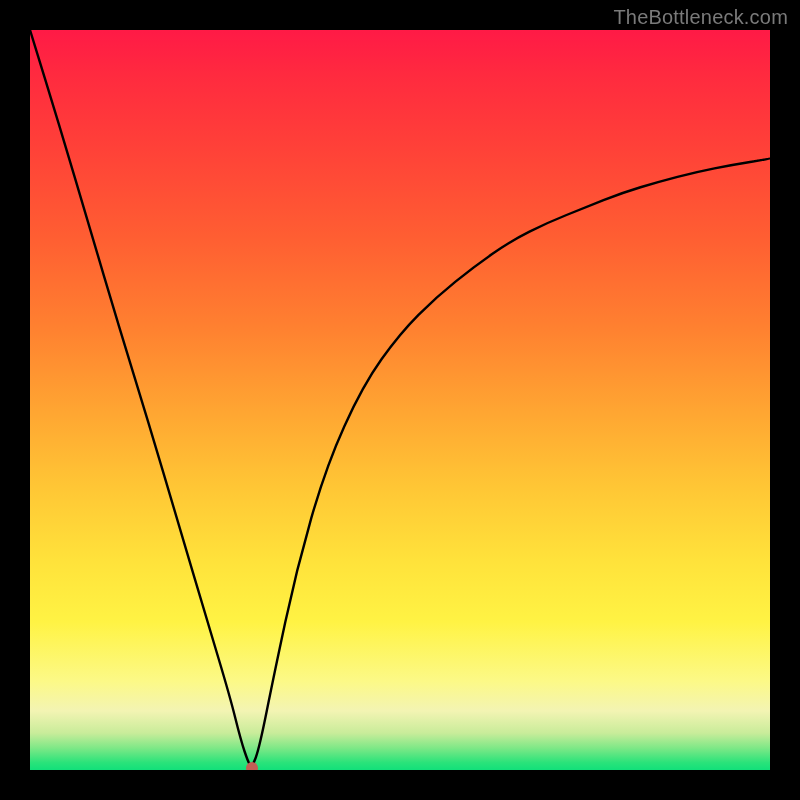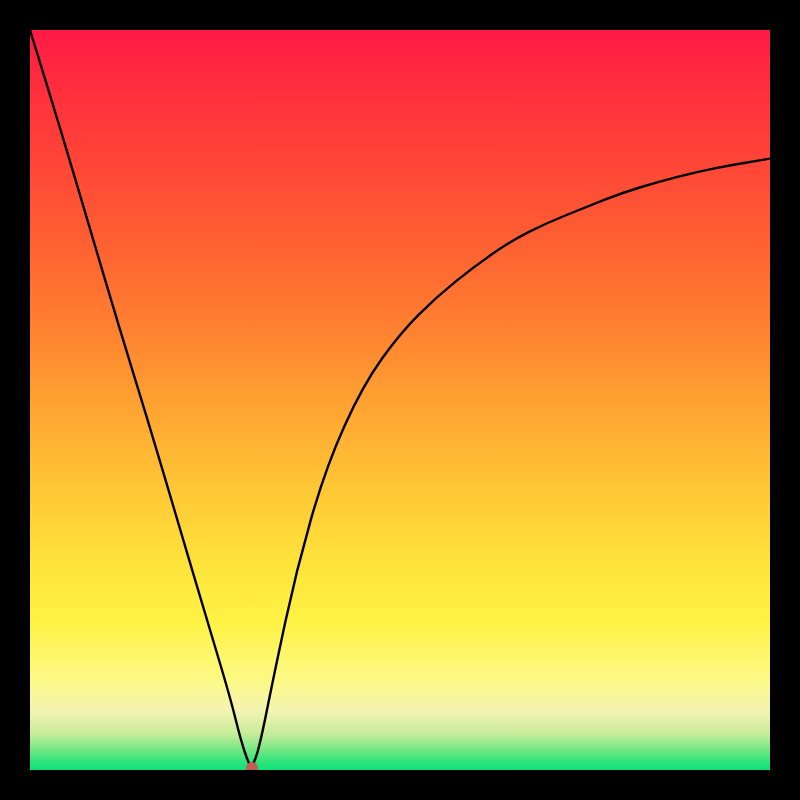--- a/index.html
+++ b/index.html
@@ -77,20 +77,21 @@
     border-radius: 50%;
     background: #c15f55;
     transform: translate(-50%, -50%);
   }
 </style>
 </head>
 <body>
 
 <div class="frame">
 
+  <div class="watermark">TheBottleneck.com</div>
 
   <div class="plot-area">
     <div class="gradient-bg"></div>
 
     <svg class="curve" viewBox="0 0 740 740" preserveAspectRatio="none">
       <path id="curve-path" fill="none" stroke="#000" stroke-width="2.4" stroke-linejoin="round" stroke-linecap="round" d="M 0.00 0.00 Q 0.00 0.00 14.80 48.10 Q 29.60 96.20 44.40 146.15 Q 59.20 196.10 74.00 246.05 Q 88.80 296.00 103.60 344.10 Q 118.40 392.20 133.20 442.15 Q 148.00 492.10 162.80 542.05 Q 177.60 592.00 188.70 629.00 Q 199.80 666.00 205.35 688.20 Q 210.90 710.40 214.60 721.50 Q 218.30 732.60 220.15 735.19 Q 222.00 737.78 225.70 727.79 Q 229.40 717.80 236.80 680.80 Q 244.20 643.80 255.30 592.00 Q 266.40 540.20 281.20 488.40 Q 296.00 436.60 314.50 395.90 Q 333.00 355.20 351.50 329.30 Q 370.00 303.40 388.50 284.90 Q 407.00 266.40 425.50 251.60 Q 444.00 236.80 462.50 223.85 Q 481.00 210.90 499.50 201.65 Q 518.00 192.40 536.50 185.00 Q 555.00 177.60 573.50 170.20 Q 592.00 162.80 610.50 157.25 Q 629.00 151.70 647.50 146.89 Q 666.00 142.08 684.50 138.38 Q 703.00 134.68 721.50 131.72 T 740.00 128.76"></path>
     </svg>
 
     <div id="marker" class="marker" style="left: 222px; top: 737.78px; background: rgb(193, 95, 85);"></div>
   </div>

